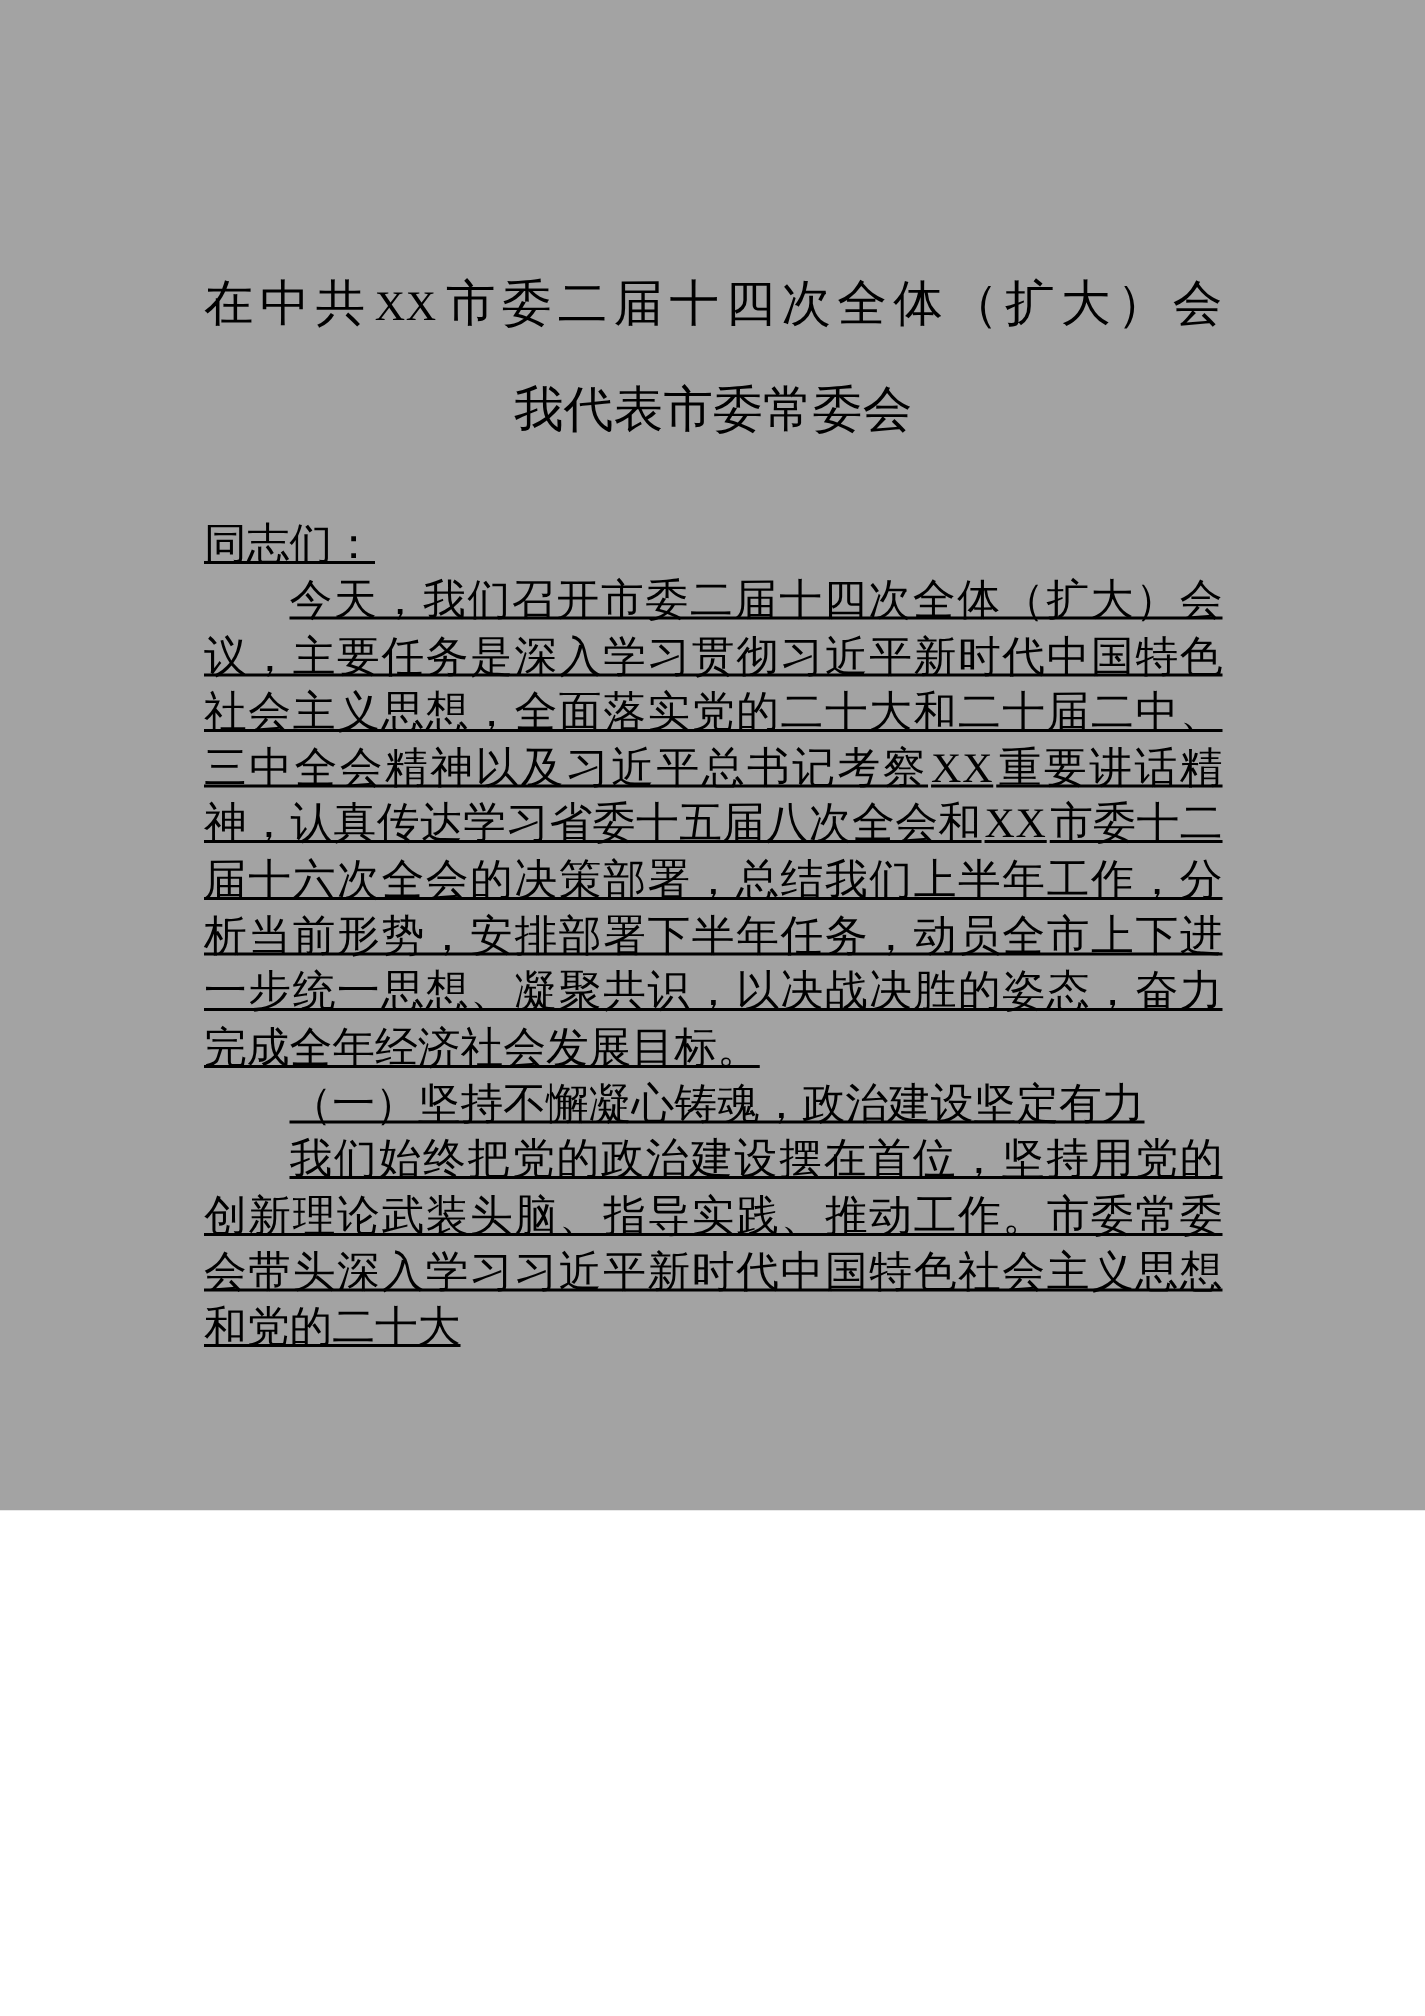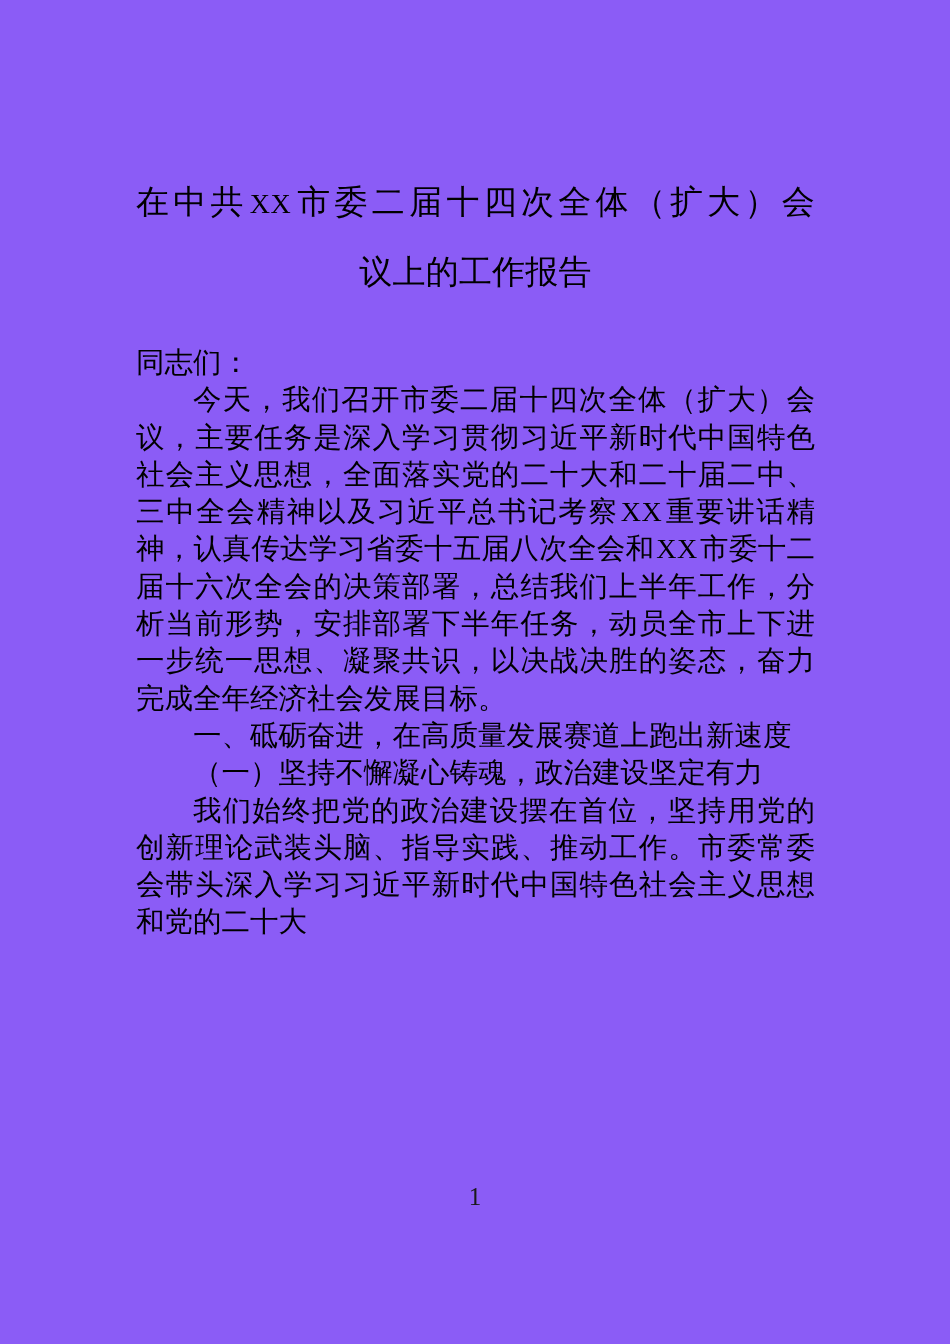--- a/index.html
+++ b/index.html
@@ -5,22 +5,22 @@
 <style>
   html, body {
     margin: 0;
     padding: 0;
     background: #ffffff;
   }
 
   .page {
     position: relative;
     width: 950px;
-    height: 1344px;
-    background: #8b5cf6;
+    height: 1007px;
+    background: #a3a3a3;
     margin: 0 auto;
     overflow: hidden;
     box-sizing: border-box;
   }
 
   .content {
     position: absolute;
     left: 136px;
     top: 0;
     width: 679px;
@@ -60,20 +60,21 @@
     text-align: justify;
     text-align-last: left;
     letter-spacing: 0;
   }
 
   .para {
     margin: 0;
     padding: 0;
     text-align: justify;
     text-align-last: left;
+    text-decoration: underline;
   }
   .para.indent {
     text-indent: 2em;
   }
   .para.noindent {
     text-indent: 0;
   }
 
   
   .lat {
@@ -100,33 +101,32 @@
 <body>
 
 <div class="page">
 
   <div class="content">
 
     <div class="title-spacer-top"></div>
 
     <h1 class="doc-title">
       <span class="tline justify">在中共<span class="lat">XX</span>市委二届十四次全体（扩大）会</span>
-      <span class="tline">议上的工作报告</span>
+      <span class="tline">我代表市委常委会</span>
     </h1>
 
     <div class="title-spacer-bottom"></div>
 
     <div class="body-block">
 
       <p class="para noindent">同志们：</p>
 
       <p class="para indent">今天，我们召开市委二届十四次全体（扩大）会议，主要任务是深入学习贯彻习近平新时代中国特色社会主义思想，全面落实党的二十大和二十届二中、三中全会精神以及习近平总书记考察<span class="lat">XX</span>重要讲话精神，认真传达学习省委十五届八次全会和<span class="lat">XX</span>市委十二届十六次全会的决策部署，总结我们上半年工作，分析当前形势，安排部署下半年任务，动员全市上下进一步统一思想、凝聚共识，以决战决胜的姿态，奋力完成全年经济社会发展目标。</p>
 
 
-      <p class="para indent">一、砥砺奋进，在高质量发展赛道上跑出新速度</p>
 
 
       <p class="para indent">（一）坚持不懈凝心铸魂，政治建设坚定有力</p>
 
       <p class="para indent">我们始终把党的政治建设摆在首位，坚持用党的创新理论武装头脑、指导实践、推动工作。市委常委会带头深入学习习近平新时代中国特色社会主义思想和党的二十大</p>
 
     </div>
 
   </div>
 

